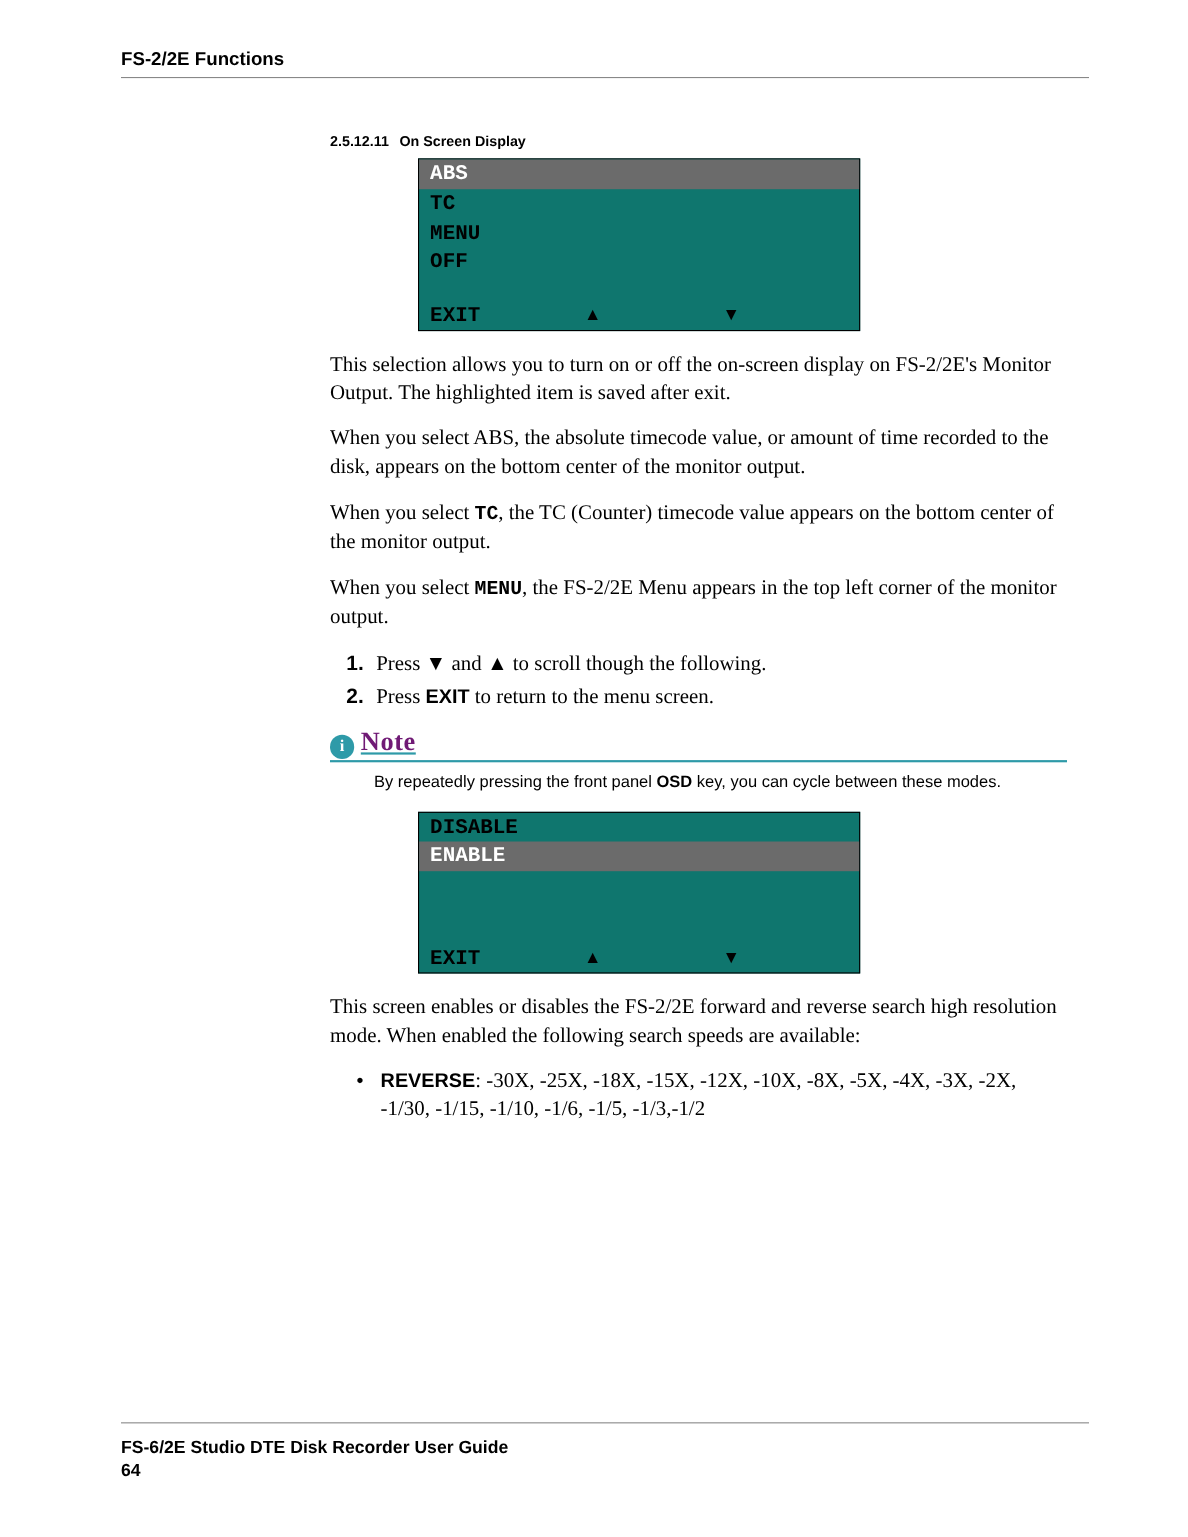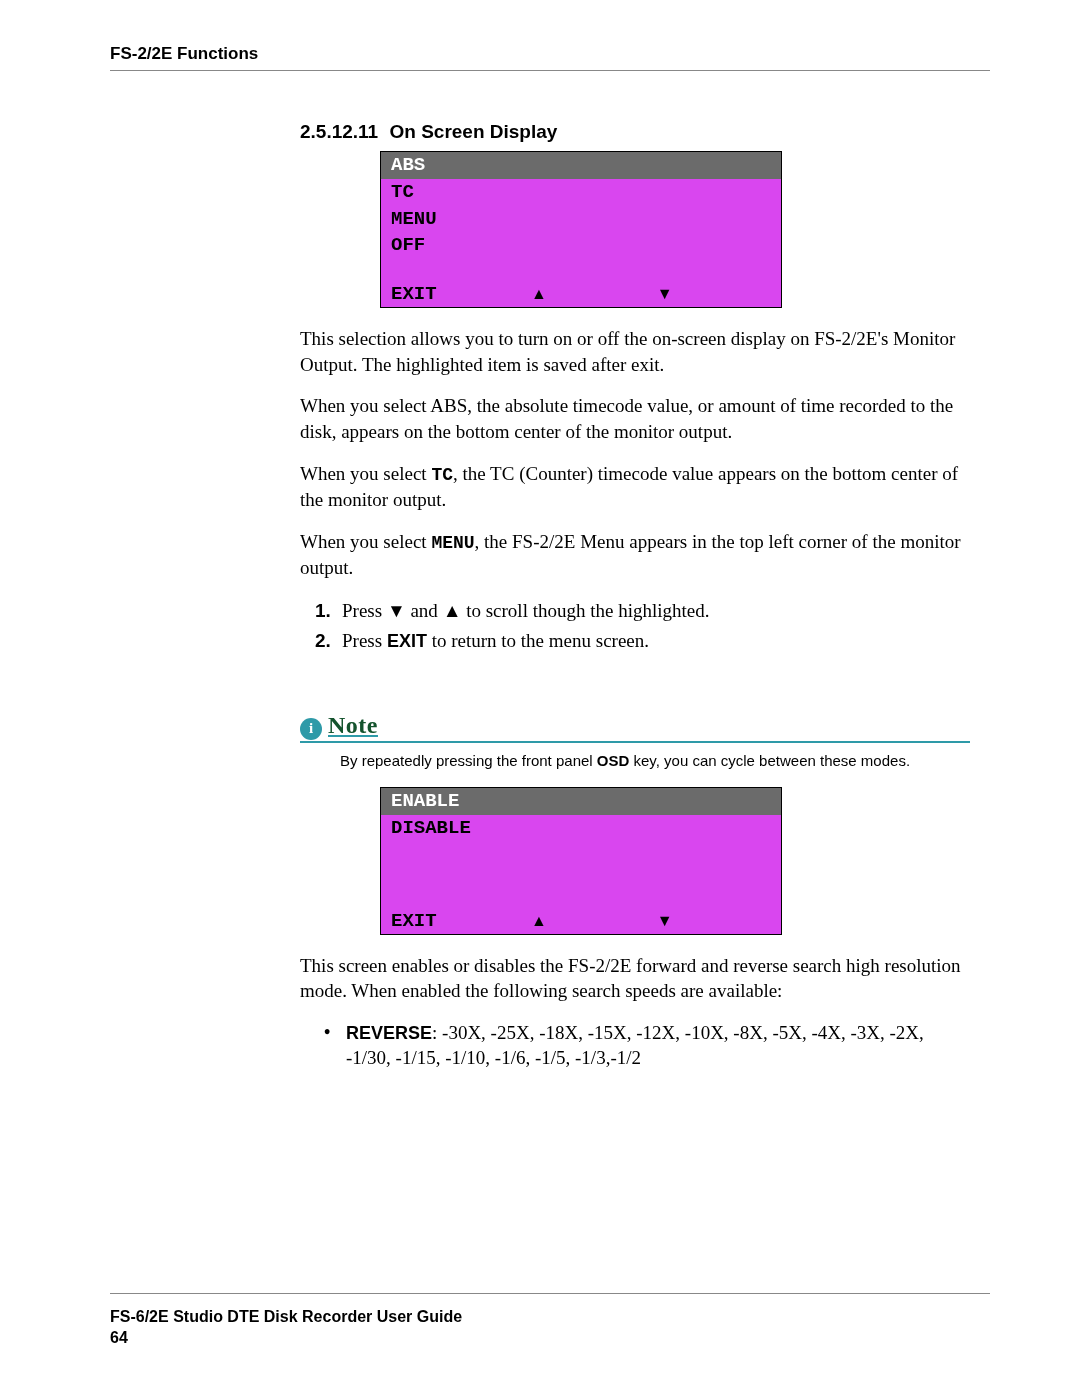--- a/index.html
+++ b/index.html
@@ -27,33 +27,33 @@
     border-top: 1px solid #888;
     margin: 0 0 50px 0;
   }
   .content {
     margin-left: 190px;  
     margin-right: 20px;
   }
   .sec-heading {
     font-family: Arial, Helvetica, sans-serif;
     font-weight: bold;
-    font-size: 19px;
+    font-size: 13px;
     margin: 0 0 8px 0;
   }
   .sec-num { }
   .sec-title { margin-left: 6px; }
   .lcd-wrap {
     margin-left: 80px;
     margin-bottom: 18px;
   }
   .lcd {
     width: 400px;
     border: 1.5px solid #000;
-    background: #d946ef;
+    background: #0f766e;
     font-family: "Courier New", Courier, monospace;
     font-weight: bold;
     font-size: 19px;
   }
   .lcd-row {
     padding: 2px 10px 1px 10px;
     line-height: 1.25;
   }
   .lcd-row.highlight {
     background: #6b6b6b;
@@ -125,25 +125,24 @@
     align-items: center;
     justify-content: center;
     margin-right: 6px;
     position: relative;
     top: 1px;
   }
   .note-label {
     font-family: Georgia, "Times New Roman", serif;
     font-weight: bold;
     font-size: 24px;
-    color: #14532d;
+    color: #701a75;
     text-decoration: underline;
     text-decoration-color: #2e9aa8;
     letter-spacing: 0.5px;
-    margin-top: 42px;
   }
   .note-text {
     margin-left: 40px;
     font-family: Arial, Helvetica, sans-serif;
     font-size: 15px;
     line-height: 1.35;
     color: #000000;
   }
   ul.bullets {
     margin: 0 0 12px 0;
@@ -218,42 +217,42 @@
     <p class="para">When you select ABS, the absolute timecode value, or amount of time recorded to the disk, appears on the bottom center of the monitor output.</p>
     <p class="para">
       <span>When you select </span><span class="mono-bold">TC</span><span>, the TC (Counter) timecode value appears on the bottom center of the monitor output.</span>
     </p>
     <p class="para">
       <span>When you select </span><span class="mono-bold">MENU</span><span>, the FS-2/2E Menu appears in the top left corner of the monitor output.</span>
     </p>
 
     <ol class="steps">
       <li>
-        <span>Press </span><span class="tri">▼</span><span> and </span><span class="tri">▲</span><span> to scroll though the highlighted.</span>
+        <span>Press </span><span class="tri">▼</span><span> and </span><span class="tri">▲</span><span> to scroll though the following.</span>
       </li>
       <li>
         <span>Press </span><span class="sans-bold">EXIT</span><span> to return to the menu screen.</span>
       </li>
     </ol>
 
     <div class="note-block">
       <div class="note-head">
         <div class="note-icon">i</div>
         <div class="note-label">Note</div>
       </div>
       <div class="note-text">
         <span>By repeatedly pressing the front panel </span><span class="sans-bold" style="font-size:15px;">OSD</span><span> key, you can cycle between these modes.</span>
       </div>
     </div>
 
 
     <div class="lcd-wrap">
       <div class="lcd">
+        <div class="lcd-row">DISABLE</div>
         <div class="lcd-row highlight">ENABLE</div>
-        <div class="lcd-row">DISABLE</div>
         <div class="lcd-spacer"></div>
         <div class="lcd-spacer"></div>
         <div class="lcd-spacer"></div>
         <div class="lcd-bottom">
           <div class="lcd-exit">EXIT</div>
           <div class="lcd-arrows">
             <span>▲</span>
             <span>▼</span>
           </div>
         </div>

